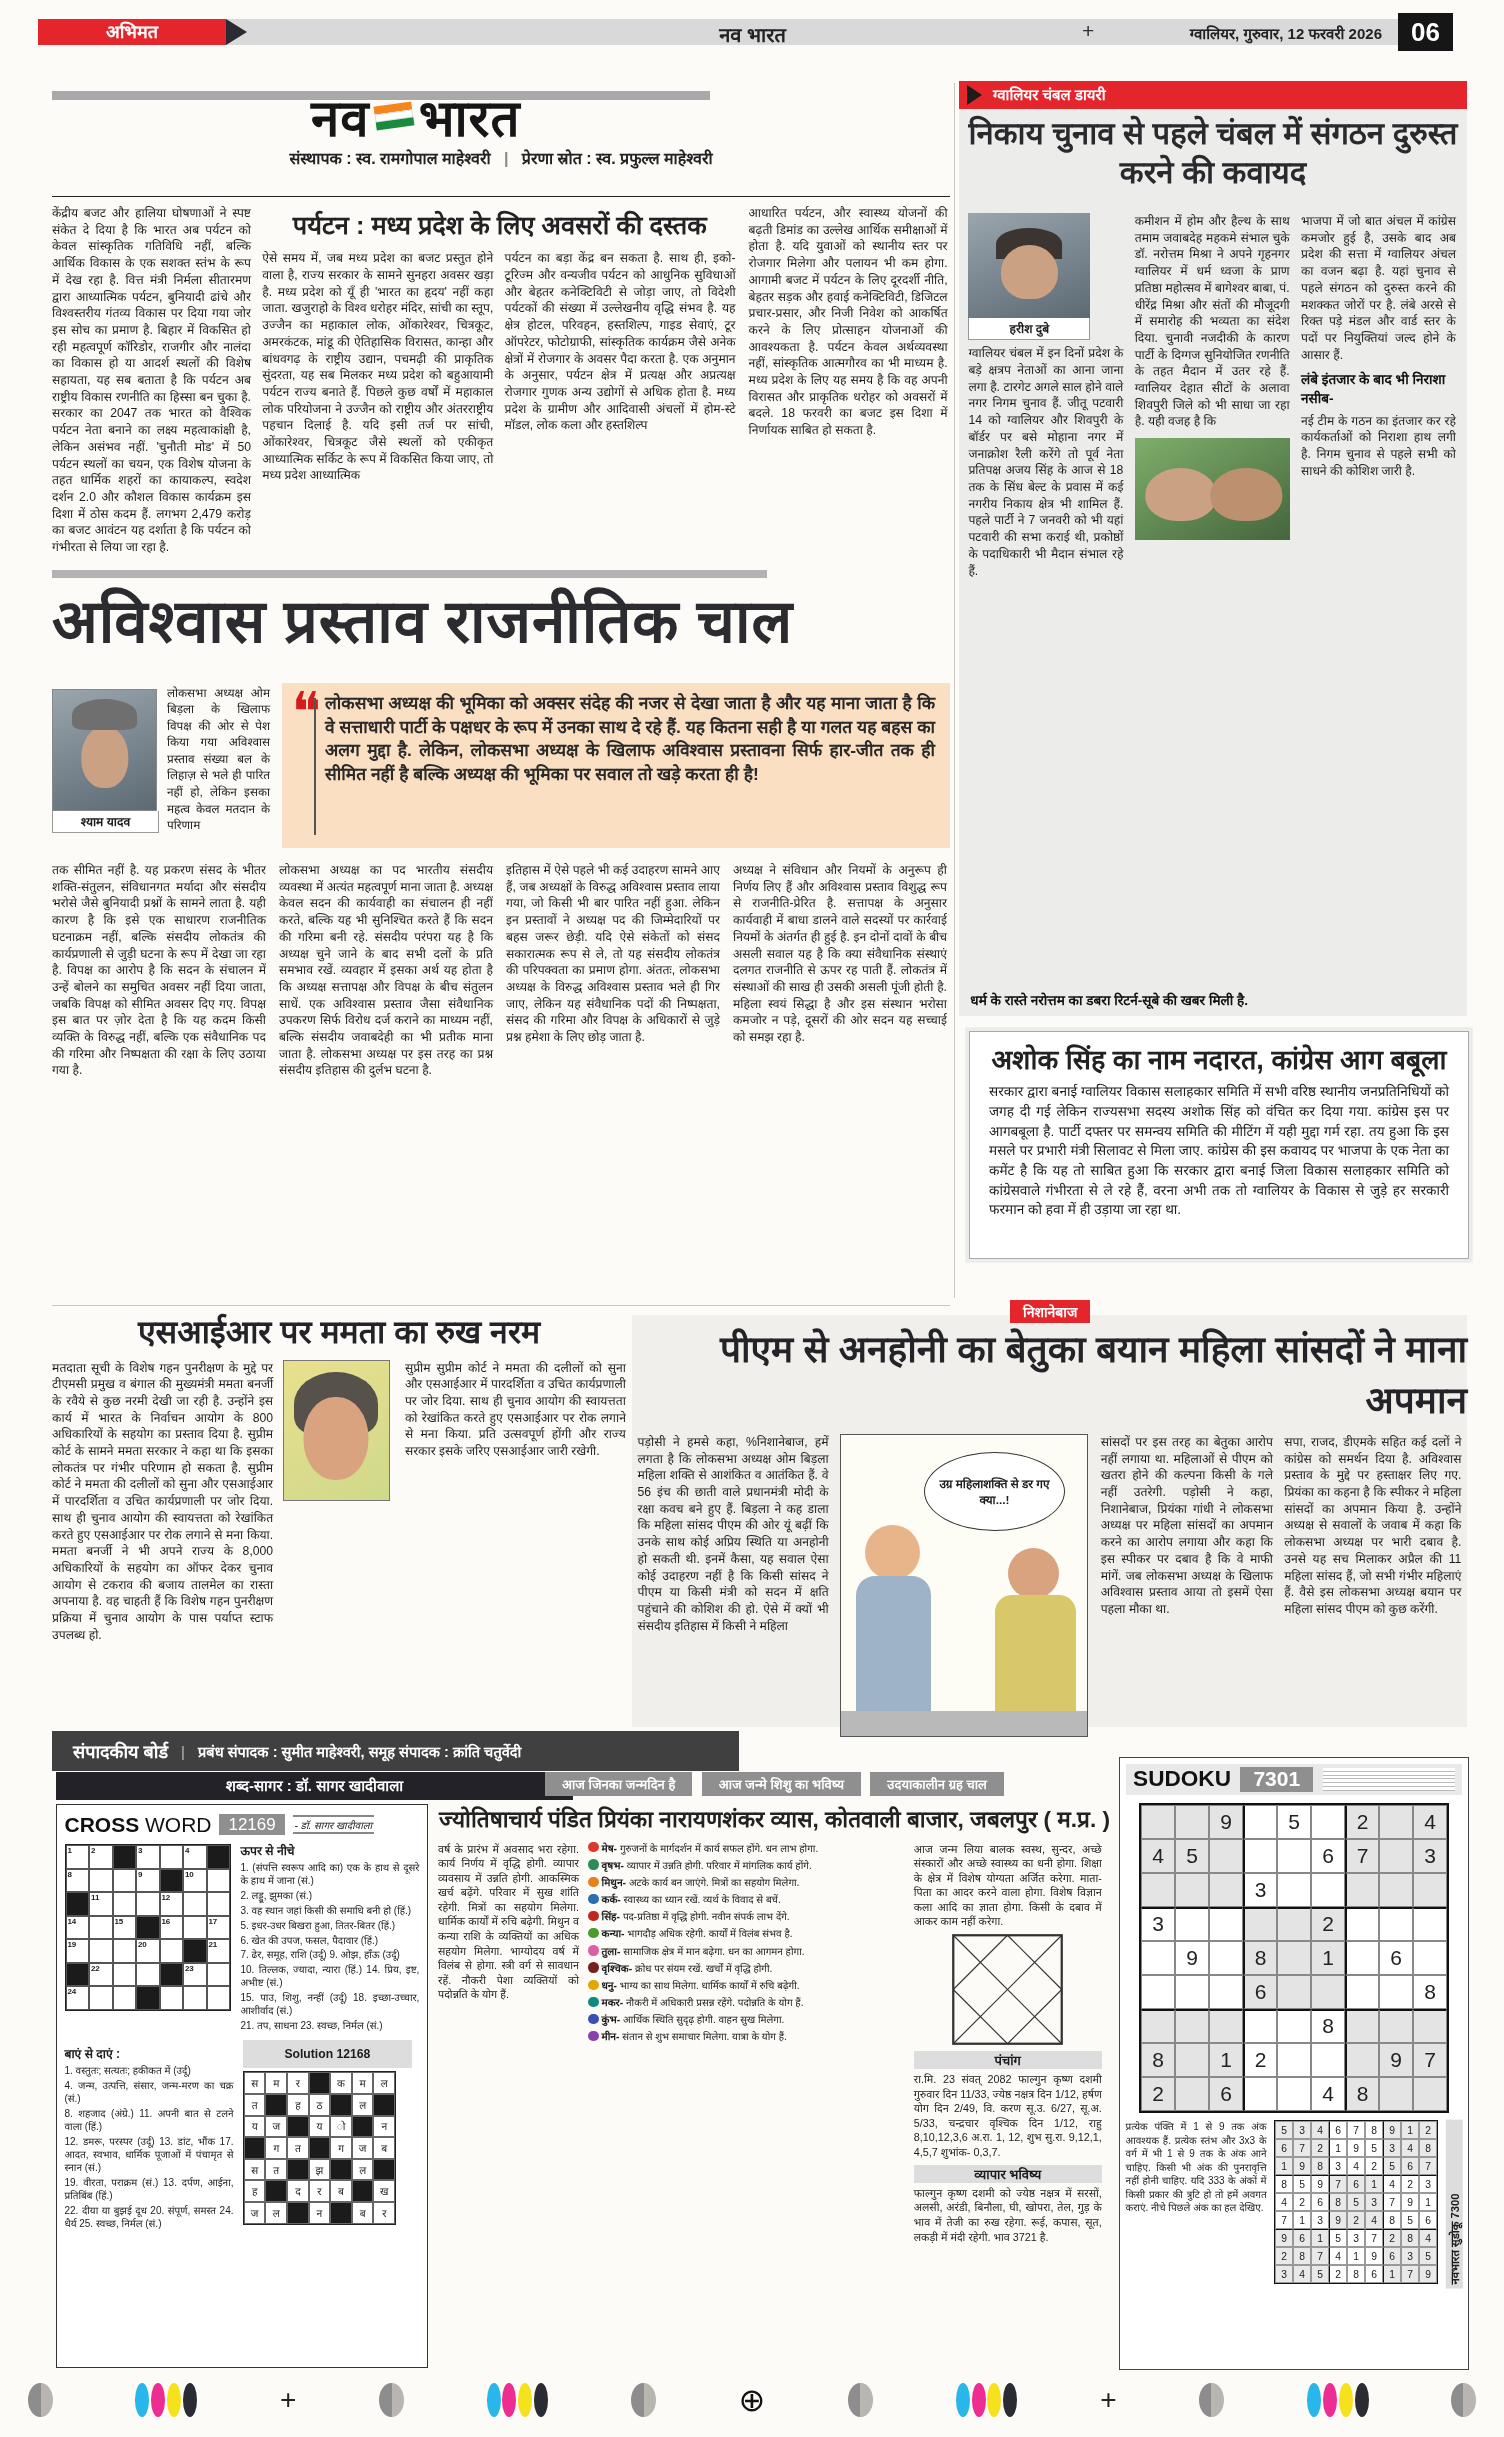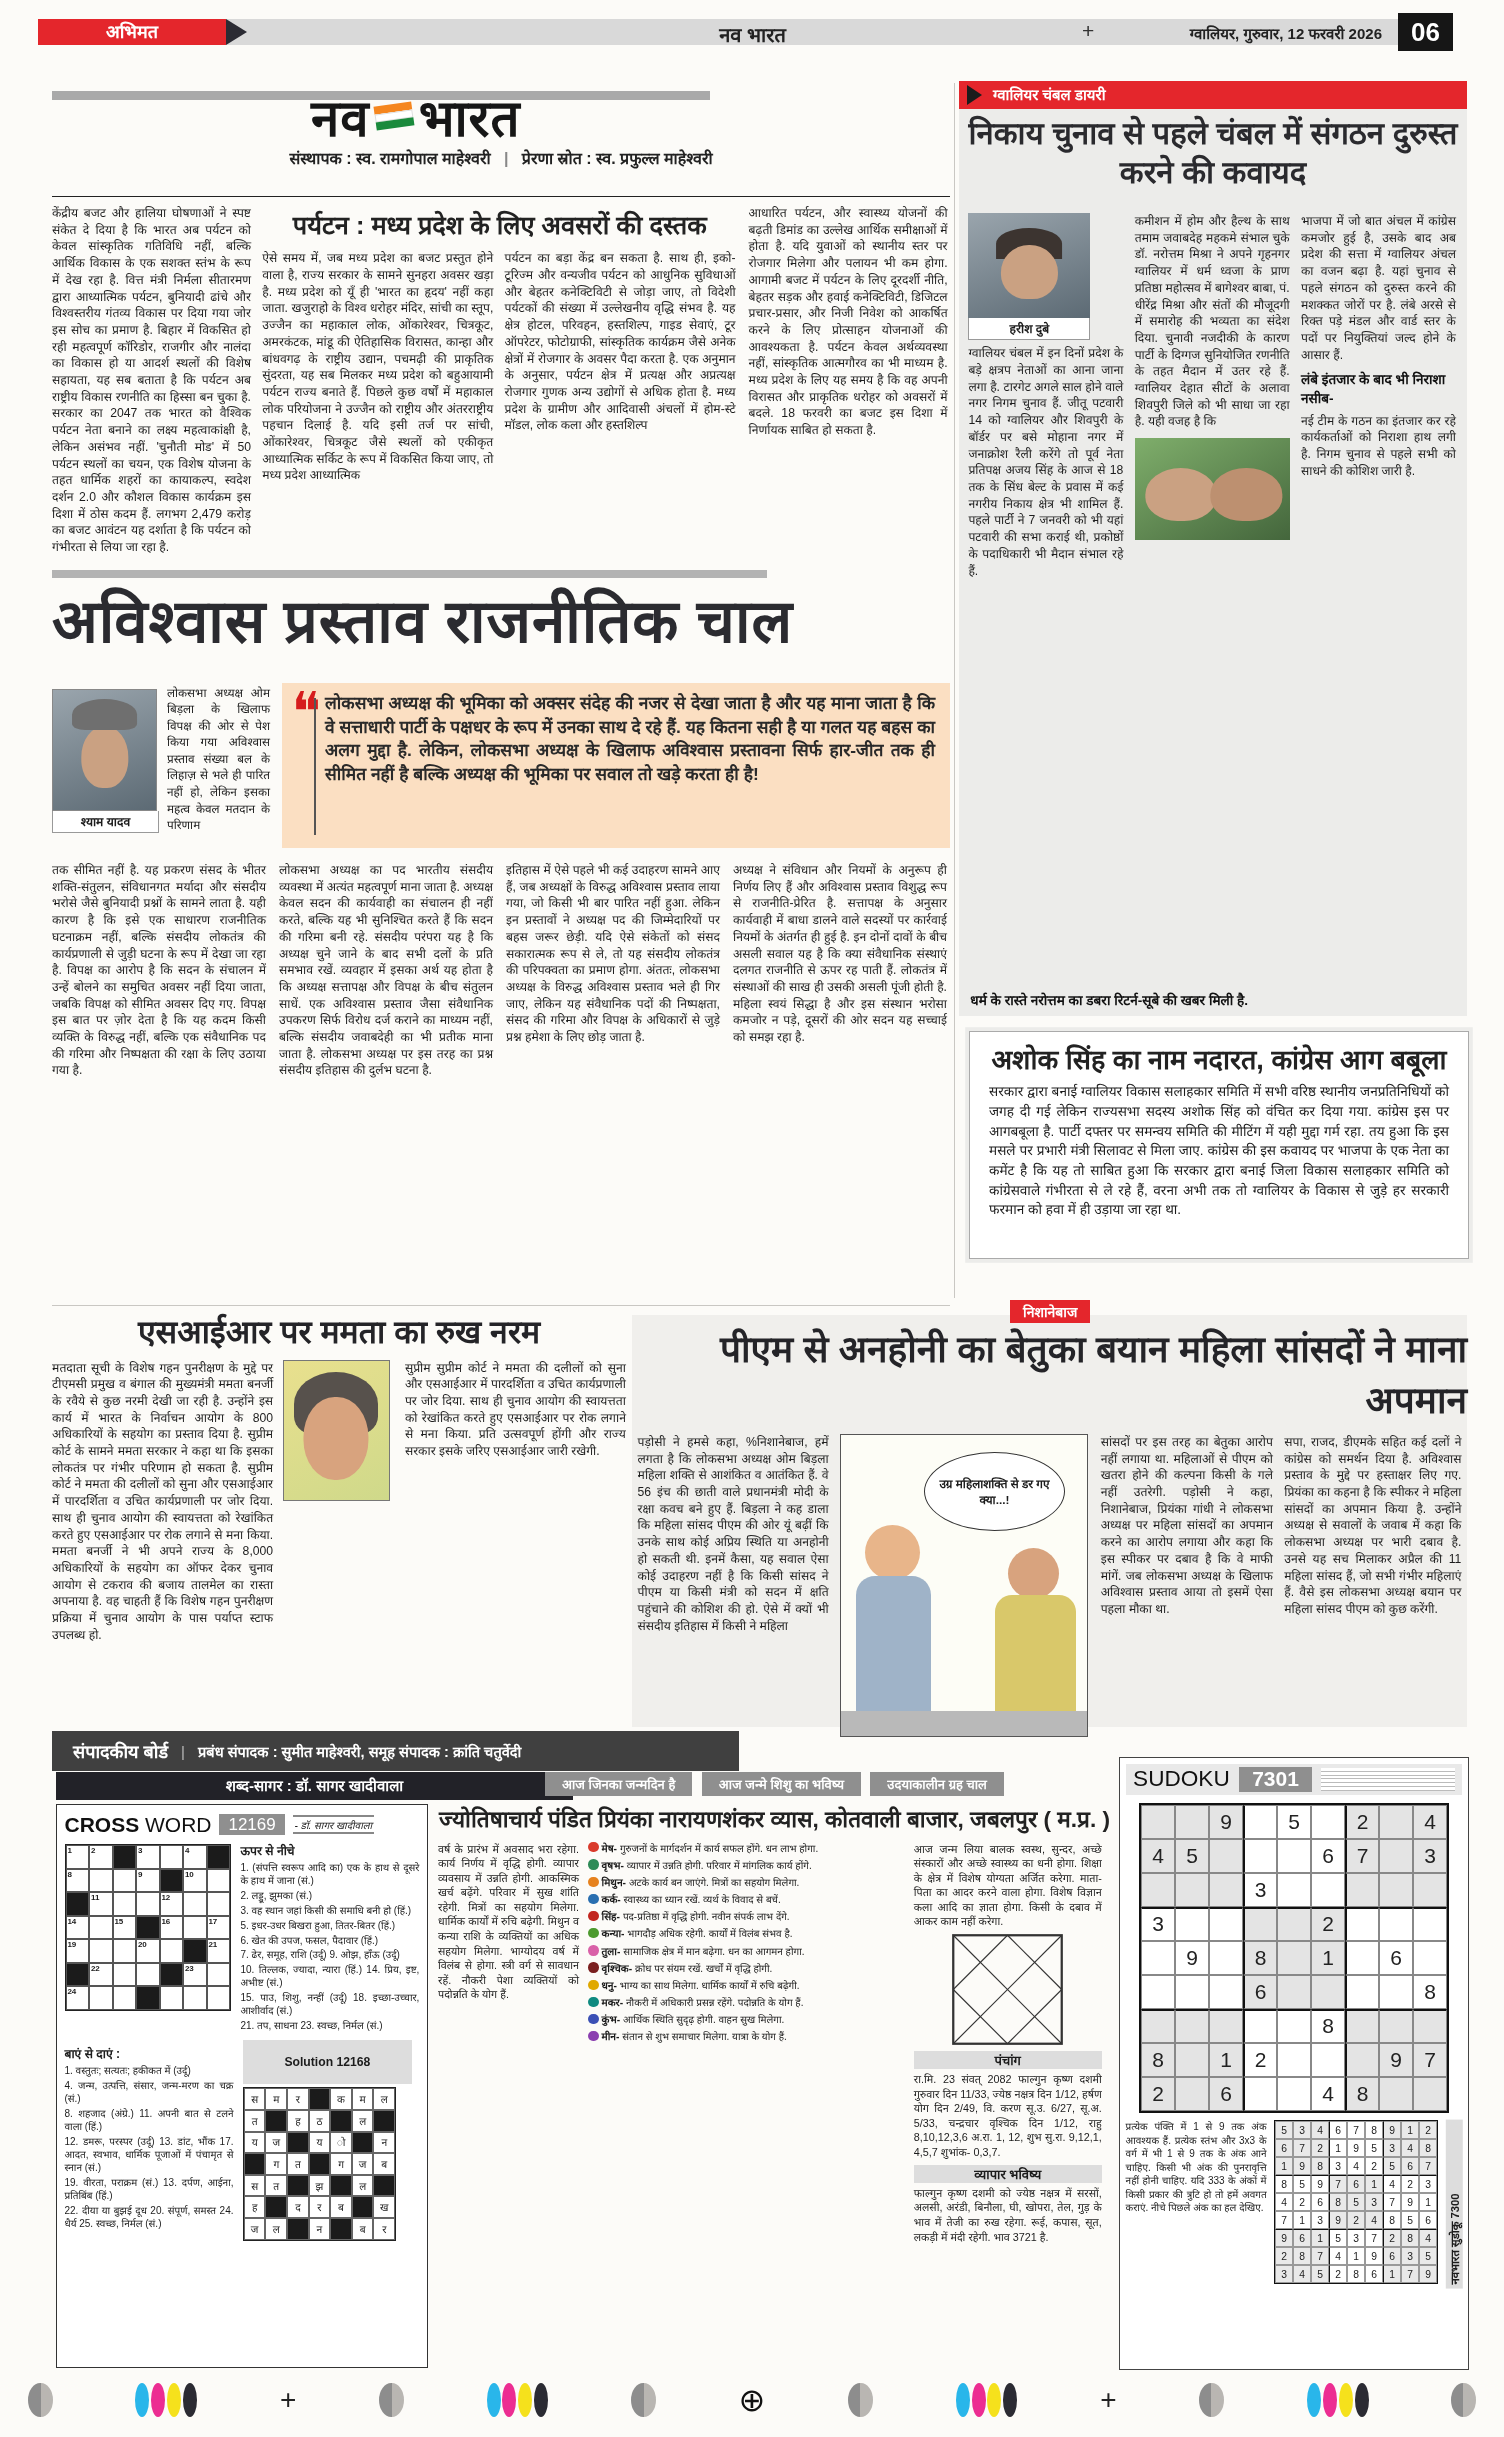--- a/index.html
+++ b/index.html
@@ -99,42 +99,42 @@
   .ccell{border:0.9px solid #555;position:relative;background:#fff;box-sizing:border-box;}
   .ccell.black{background:#1b1b1b;}
   .cnum{position:absolute;left:0.9px;top:0;font-size:8px;font-weight:bold;}
   #cw-body{display:flex;gap:9.4px;}
   #clues-down-wrap{width:179px;}
   .clue-title{font-weight:bold;font-size:12.2px;margin:5.6px 0 1.9px 0;}
   .clue{font-size:10px;line-height:1.3;text-align:justify;margin-bottom:1.9px;}
   #cw-bottom{display:flex;gap:9.4px;margin-top:5.6px;}
   #clues-across-wrap{width:169px;}
   #sol-wrap{width:169px;}
-  #sol-label{font-weight:bold;font-size:12.2px;background:#ddd;text-align:center;padding:15px 0;margin-bottom:3.8px;}
+  #sol-label{font-weight:bold;font-size:12.2px;background:#ddd;text-align:center;padding:7px 0;margin-bottom:3.8px;}
   #cross-sol-grid{display:grid;grid-template-columns:repeat(7,21.6px);grid-auto-rows:21.6px;border:1.9px solid #222;width:fit-content;}
   .scell{border:0.9px solid #666;font-size:10.3px;display:flex;align-items:center;justify-content:center;background:#fff;box-sizing:border-box;}
   .scell.black{background:#1b1b1b;}
   
   #astro{top:1772px;left:438px;width:673px;height:598px;}
   #astro-header{text-align:center;font-size:22.6px;font-weight:800;color:#222;margin:0 0 7.5px 0;}
   #astro-bars{display:flex;gap:9.4px;justify-content:center;margin-bottom:7.5px;}
   .astro-bar{background:#8f8f8f;color:#fff;font-weight:bold;font-size:13px;padding:2.8px 17px;}
   #astro-body{display:flex;gap:9.4px;}
   #astro-birth{width:141px;}
   #zodiac-grid{width:316px;display:grid;grid-template-columns:1fr;gap:3.8px 9.4px;align-content:start;}
   .zentry{font-size:10px;line-height:1.3;text-align:justify;}
   .zentry b{font-size:10.3px;}
   .zicon{display:inline-block;width:10.3px;height:10.3px;border-radius:50%;margin-right:2.8px;vertical-align:-0.9px;}
   #astro-right{width:188px;}
   #kundali{margin:3.8px auto;display:block;}
   .astro-sub{font-weight:bold;font-size:13px;text-align:center;background:#ddd;margin:5.6px 0 2.8px 0;}
   
   #sudoku{top:1757px;left:1119px;width:350px;height:613px;border:1.9px solid #444;background:#fff;padding:5.6px;box-sizing:border-box;}
   #sd-titlerow{display:flex;align-items:center;gap:9.4px;background:#e9e9e9;padding:2.8px 7.5px;}
-  #sd-title{font-size:22.6px;font-weight:400;color:#111;}
+  #sd-title{font-size:22.6px;font-weight:700;color:#111;}
   #sd-num{background:#8f8f8f;color:#fff;font-weight:800;font-size:21px;padding:0.9px 13px;}
   #sd-lines{flex:1;height:22.6px;background:repeating-linear-gradient(#fff 0 2.8px,#bbb 2.8px 3.8px);}
   #sudoku-grid{display:grid;grid-template-columns:repeat(9,34px);grid-auto-rows:34px;border:2.4px solid #111;width:fit-content;margin:7.5px auto;}
   .sdcell{border:0.9px solid #888;box-sizing:border-box;font-size:21px;display:flex;align-items:center;justify-content:center;color:#222;}
   .sdcell.shade{background:#e4e4e4;}
   .sdcell.bl{border-left:2.4px solid #111;} .sdcell.bt{border-top:2.4px solid #111;}
   #sd-bottom{display:flex;gap:7.5px;margin-top:5.6px;}
   #sd-instr{width:141px;font-size:10px;line-height:1.35;text-align:justify;}
   #sudoku-sol{display:grid;grid-template-columns:repeat(9,18px);grid-auto-rows:18px;border:1.9px solid #111;width:fit-content;height:fit-content;}
   .sscell{border:0.5px solid #999;box-sizing:border-box;font-size:10.3px;display:flex;align-items:center;justify-content:center;}

